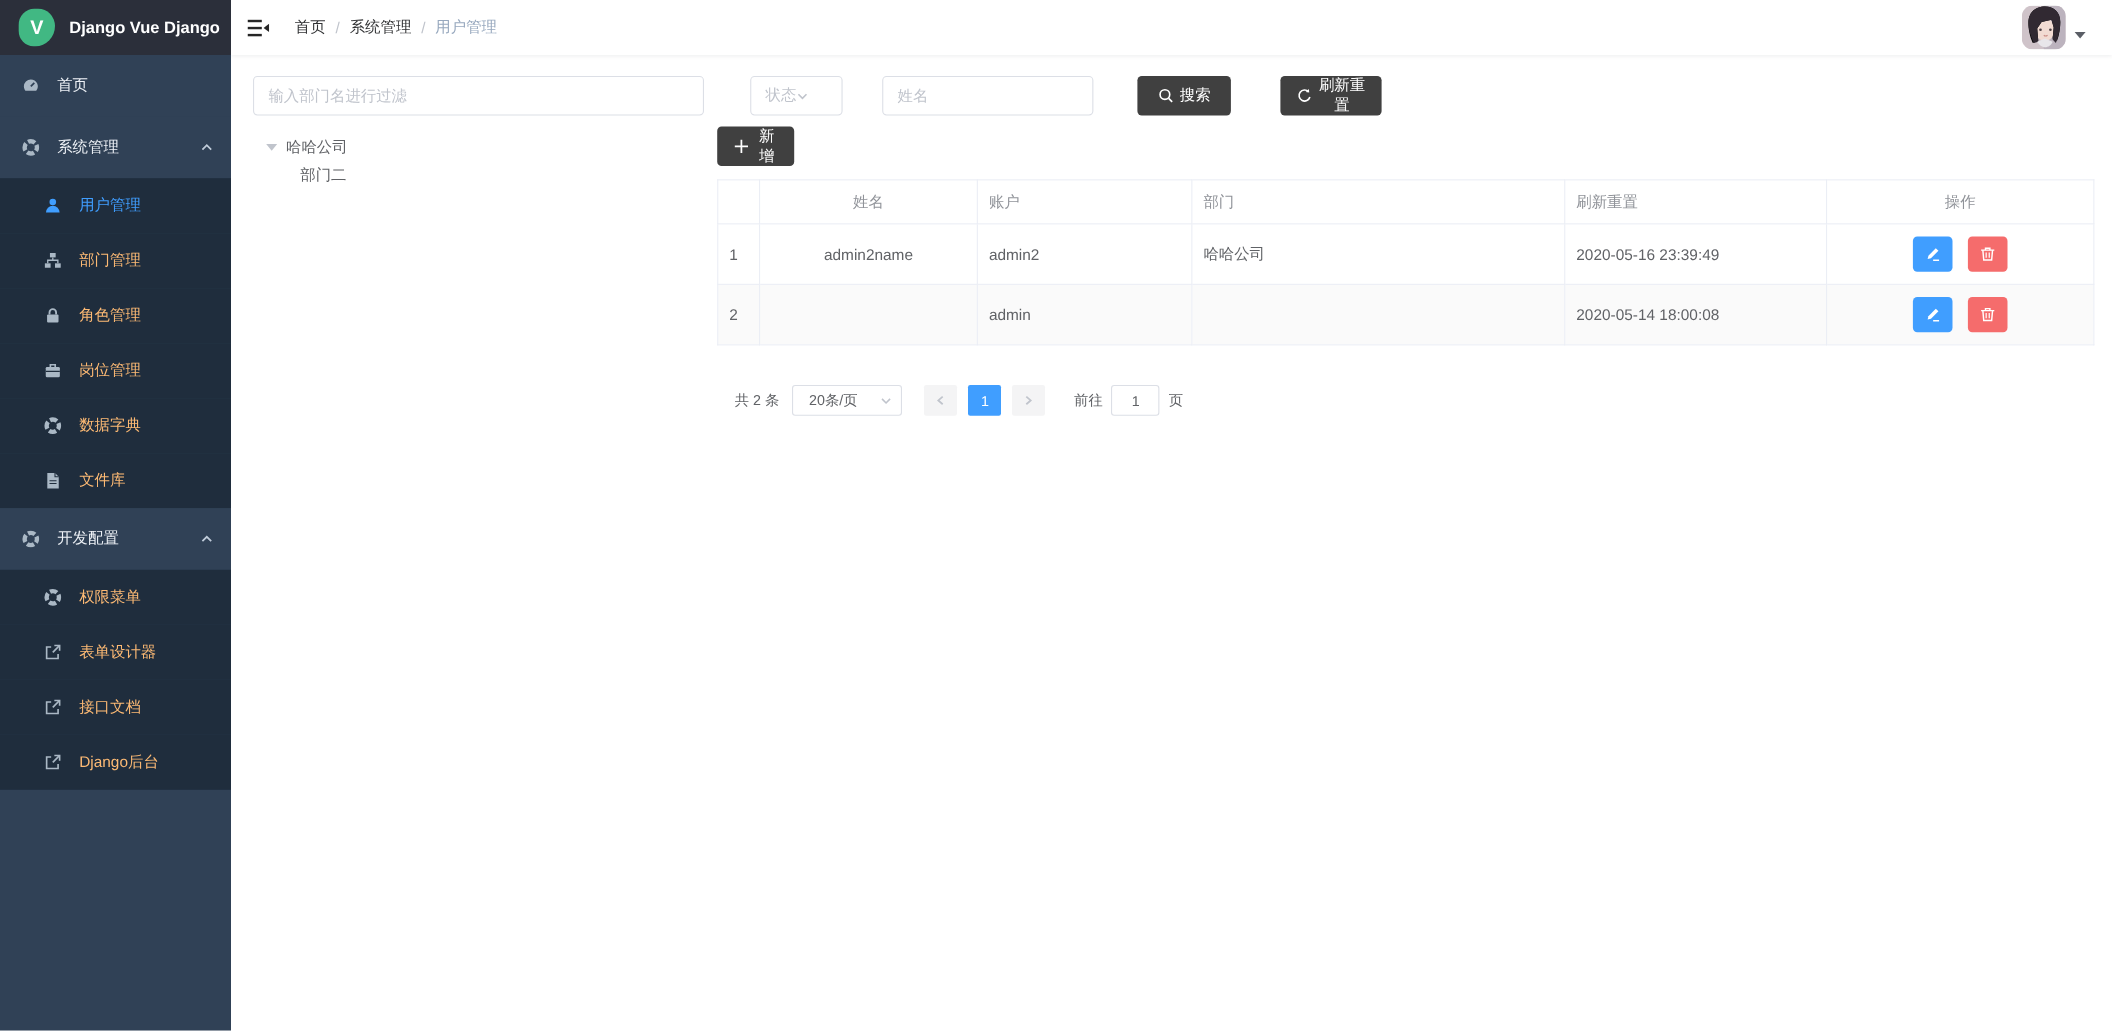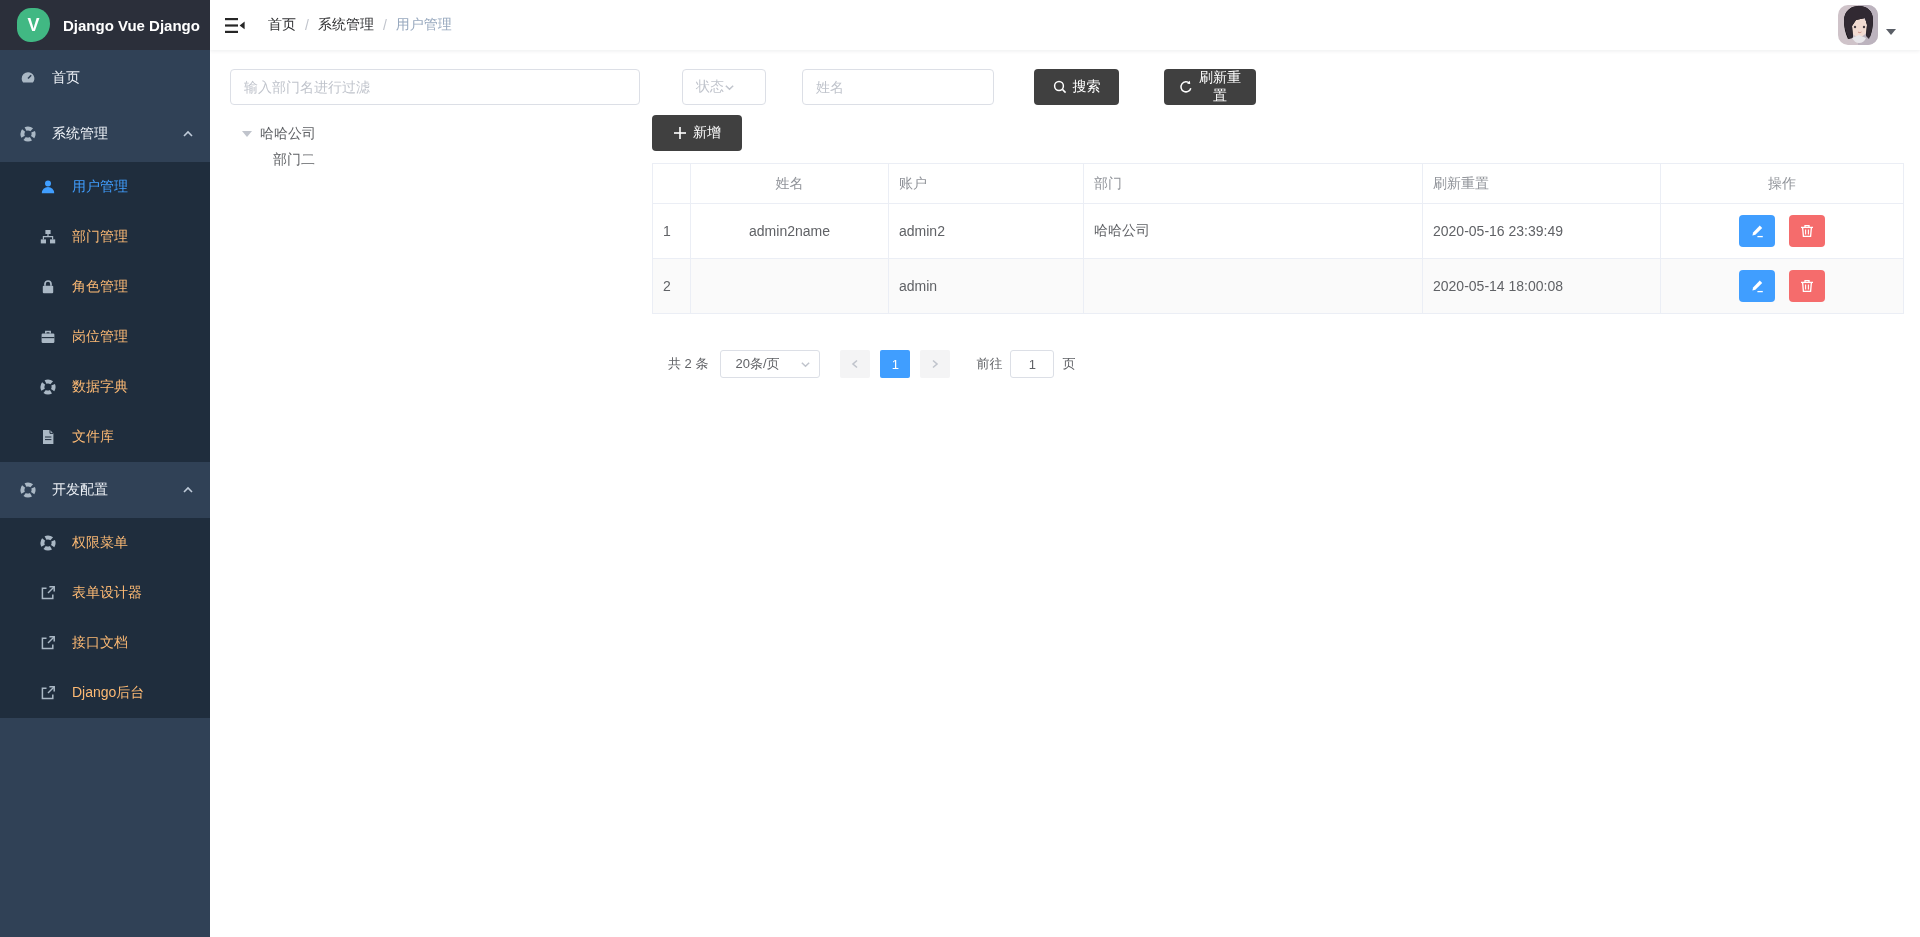--- a/index.html
+++ b/index.html
@@ -59,21 +59,21 @@
   .body-row { display:flex; margin-top:10px; }
 
   
   .tree-panel { width:410px; margin-right:12px; padding-top:6px; }
   .tree-node { height:26px; display:flex; align-items:center; font-size:14px; color:#606266; cursor:pointer; }
   .tree-caret { width:0; height:0; border-left:5px solid transparent; border-right:5px solid transparent; border-top:6px solid #c0c4cc; margin:0 8px 0 12px; }
   .tree-child { padding-left:43px; }
 
   
   .table-area { flex:1; min-width:0; }
-  .add-btn { width:90px; margin-bottom:12px; }
+  .add-btn { width:70px; margin-bottom:12px; }
   table.grid { width:100%; border-collapse:collapse; table-layout:fixed; font-size:14px; color:#606266; }
   table.grid th, table.grid td { border:1px solid #ebeef5; padding:0 10px; overflow:hidden; white-space:nowrap; }
   table.grid th { height:40px; color:#909399; font-weight:400; text-align:left; background:#fff; }
   table.grid td { height:55px; }
   table.grid tr.striped td { background:#fafafa; }
   .col-center { text-align:center !important; }
   .ops-cell { text-align:center; }
   .mini-btn { width:36px; height:32px; border:none; border-radius:4px; display:inline-flex; align-items:center; justify-content:center; cursor:pointer; vertical-align:middle; }
   .mini-btn svg { width:14px; height:14px; display:block; }
   .mini-edit { background:#409eff; margin-right:10px; }

